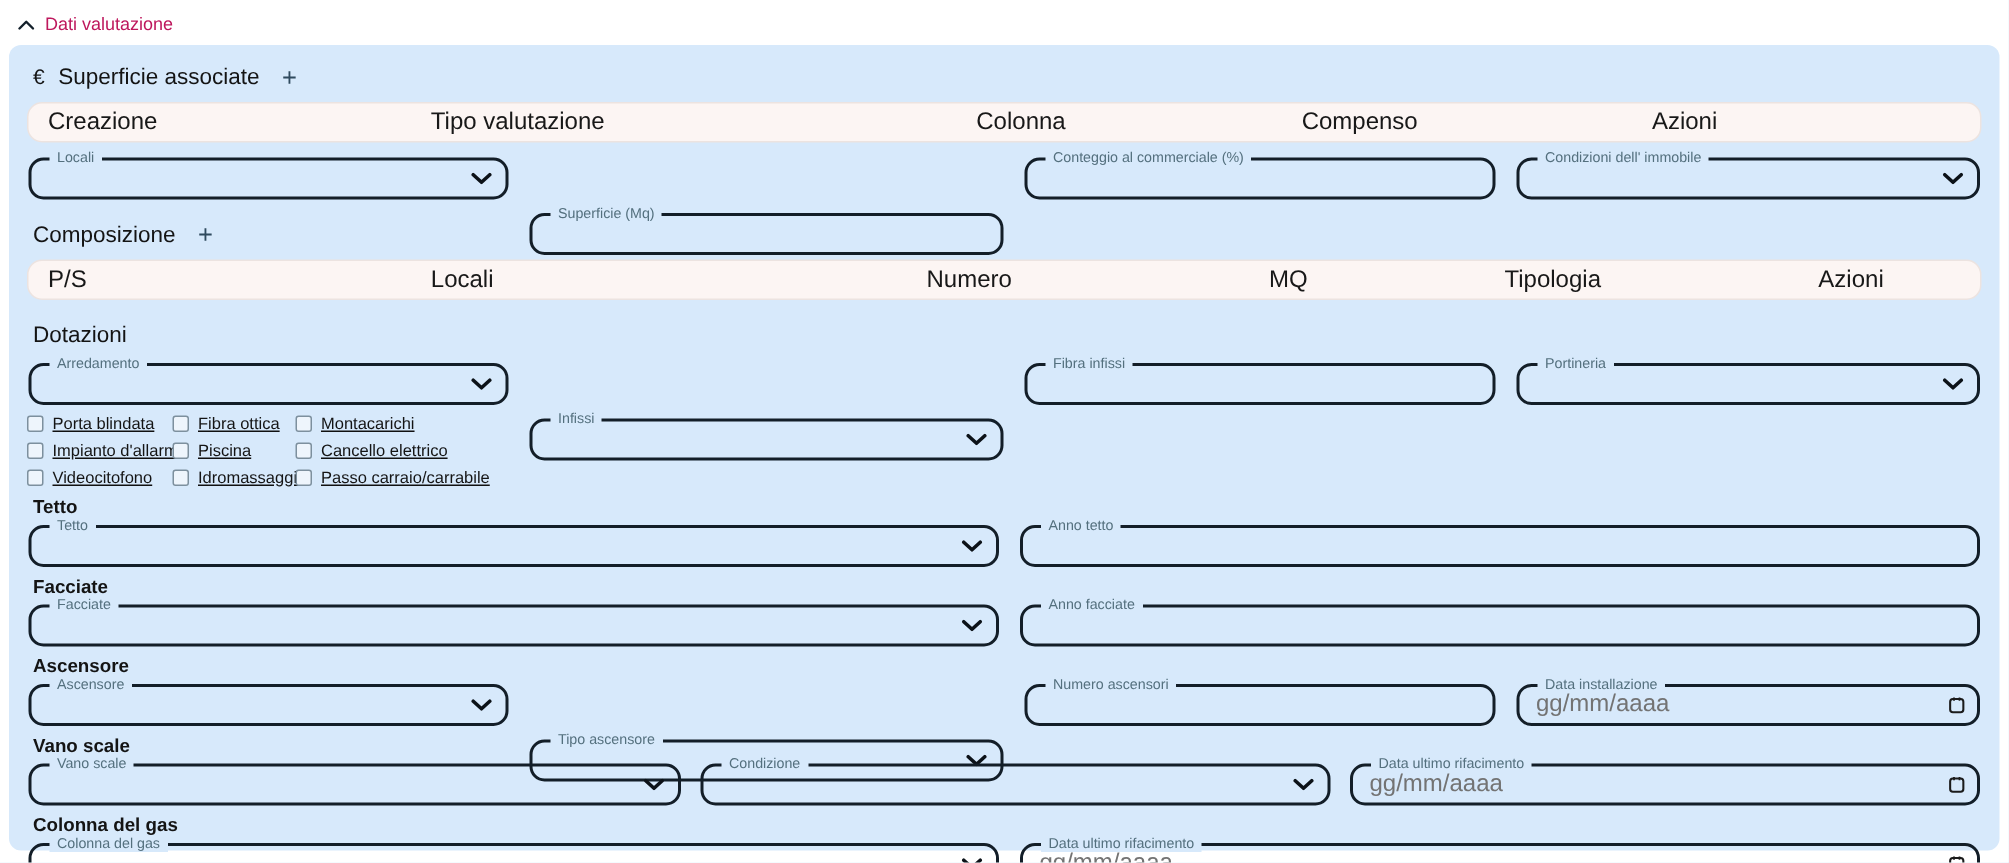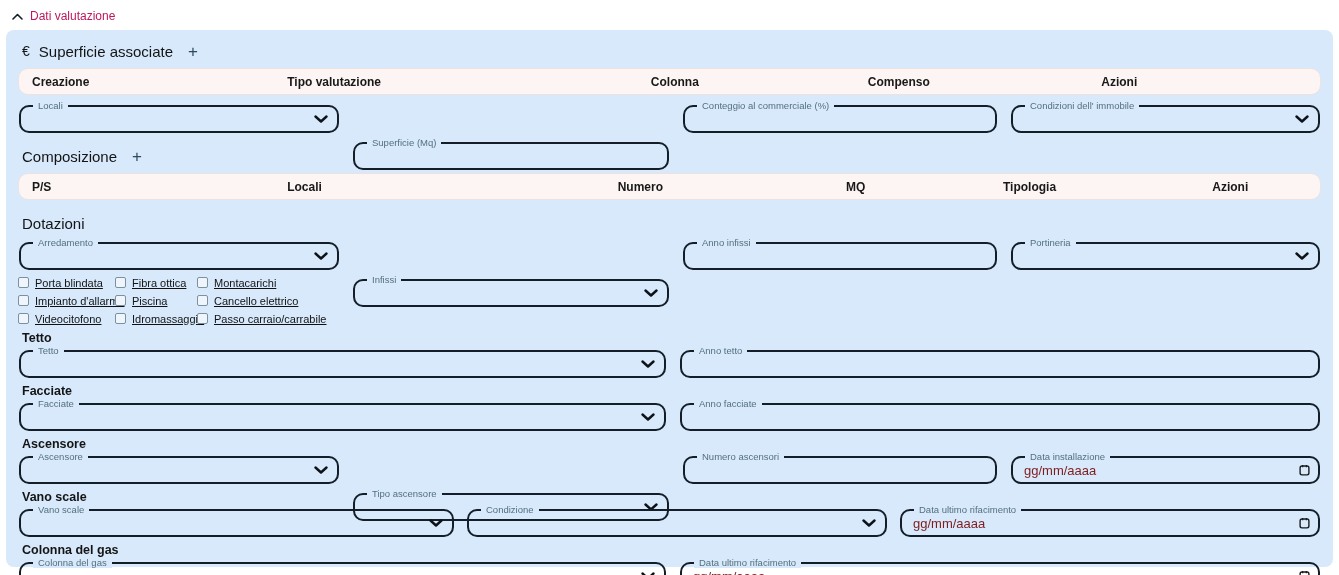--- a/index.html
+++ b/index.html
@@ -23,32 +23,32 @@
   .addbtn { background:none; border:none; font-size:17px; font-weight:400; color:#2f4a5e;
     cursor:pointer; line-height:1; padding:0 2px; margin-left:4px;
     font-family:"Liberation Sans",sans-serif; }
 
   
   .hbar { margin:6px 6px 0 6px; background:#fcf5f3; border:1px solid #ece3e0;
     border-radius:10px; height:27px; display:grid; align-items:center;
     padding:0 12px 0 13px; }
   .hbar.grid5 { grid-template-columns:20% 28.5% 17% 18.3% auto; }
   .hbar.grid6 { grid-template-columns:20% 25.9% 17.9% 12.3% 16.4% auto; }
-  .hcell { font-size:12px; font-weight:700; color:#181818; white-space:nowrap; }
+  .hcell { font-size:16px; font-weight:400; color:#181818; white-space:nowrap; }
 
   
   .frow { display:flex; gap:14px; margin:10px 7px 0 7px; height:28px; }
   .frow.tight { margin-top:8px;text-decoration:underline; }
   .field { position:relative; height:28px; border:2px solid #131e28; border-radius:10px;
     background:transparent; cursor:pointer; }
   .flabel { position:absolute; top:-7px; left:12px; padding:0 5px; font-size:9.5px;
     color:#54707e; background:#d7e9fb; line-height:11px; white-space:nowrap; }
   .chev { position:absolute; right:9px; top:50%; transform:translateY(-50%); display:flex; }
   .dval { position:absolute; left:11px; top:50%; transform:translateY(-50%);
-    font-size:13px; color:#7f1d1d; }
+    font-size:16px; color:#737373; }
   .cal { position:absolute; right:8px; top:50%; transform:translateY(-50%); display:flex; }
   .w320 { width:320px; } .w316 { width:316px;margin-top:37px; } .w314 { width:314px; }
   .w435 { width:435px; } .w420 { width:420px; } .whalf { width:647px; }
   .flex1 { flex:1; }
 
   
   .cbgrid { margin:6px 7px 0 6px; display:grid; grid-template-columns:97px 82px auto;
     row-gap:5px; }
   .cbcell { display:flex; align-items:center; gap:6px; cursor:pointer; height:13px;
     width:max-content;text-decoration:underline; }
@@ -143,21 +143,21 @@
     </div>
     <div class="field w316">
       <span class="flabel">Infissi</span>
       <span class="chev">
           <svg width="14" height="8" viewBox="0 0 14 8">
             <path d="M1.5 1.5 L7 6.5 L12.5 1.5" fill="none" stroke="#0c1218" stroke-width="2.4" stroke-linecap="round" stroke-linejoin="round"></path>
           </svg>
         </span>
     </div>
     <div class="field w314">
-      <span class="flabel">Anno infissi</span>
+      <span class="flabel">Fibra infissi</span>
     </div>
     <div class="field flex1">
       <span class="flabel">Portineria</span>
       <span class="chev">
           <svg width="14" height="8" viewBox="0 0 14 8">
             <path d="M1.5 1.5 L7 6.5 L12.5 1.5" fill="none" stroke="#0c1218" stroke-width="2.4" stroke-linecap="round" stroke-linejoin="round"></path>
           </svg>
         </span>
     </div>
   </div>

